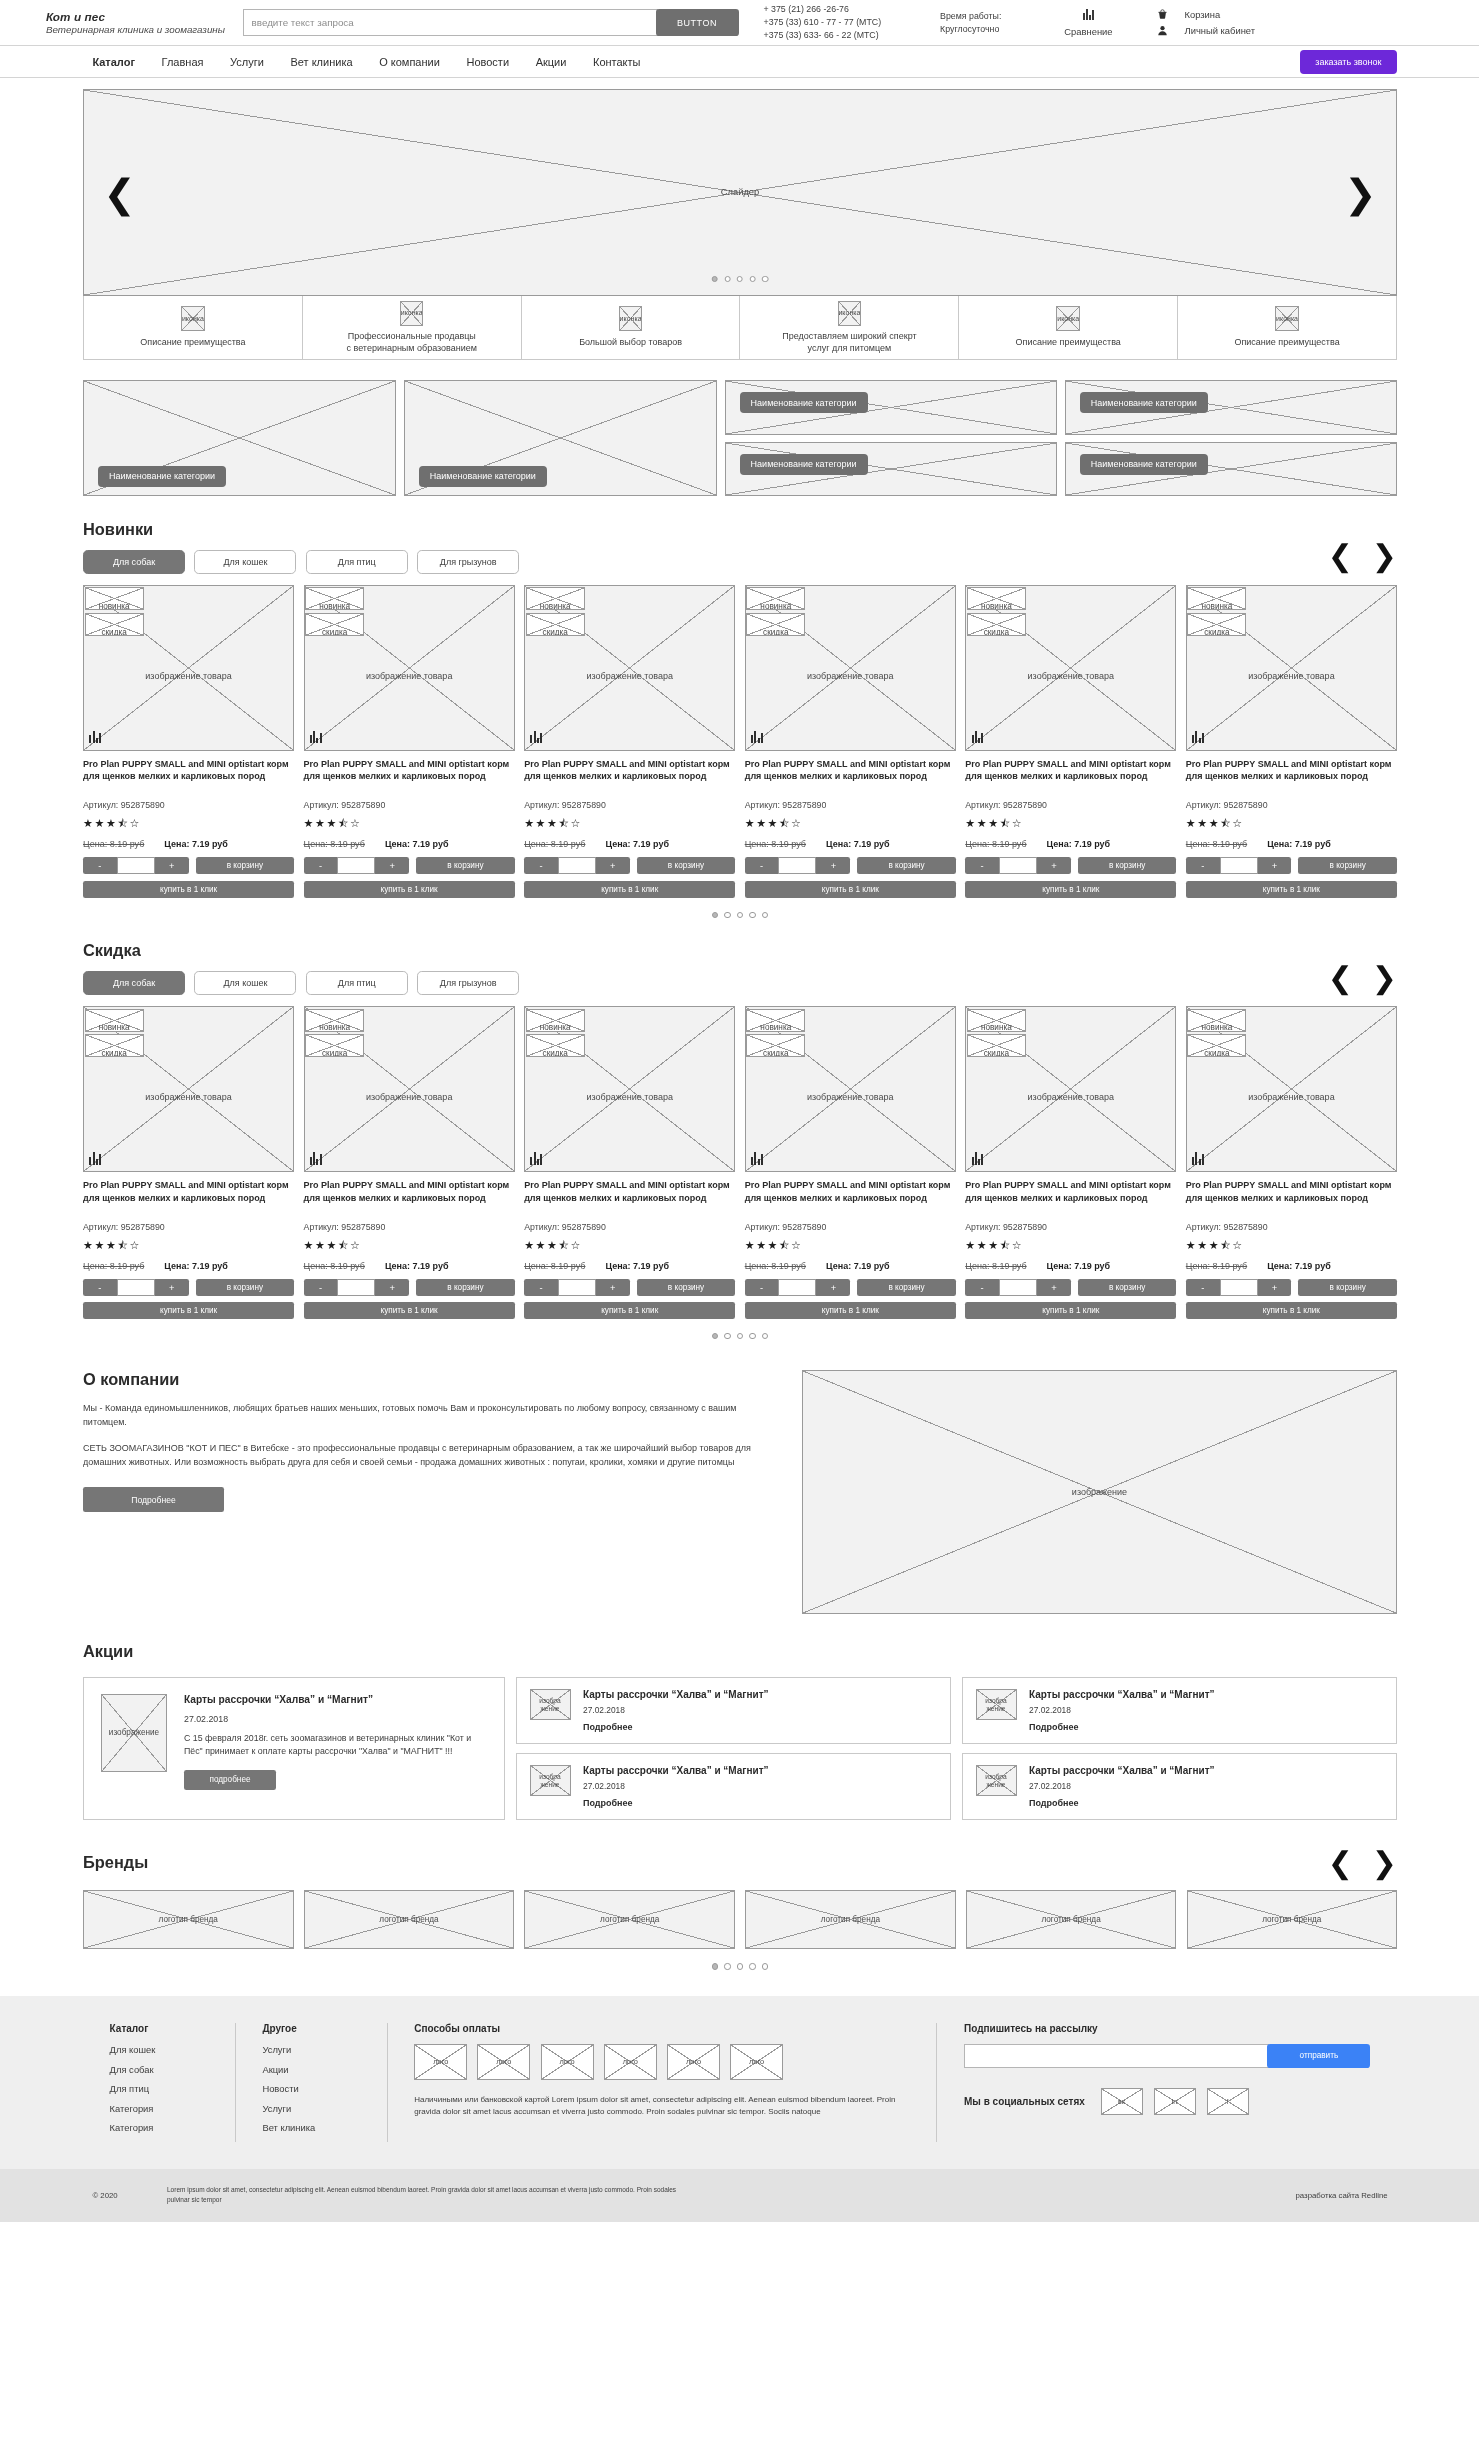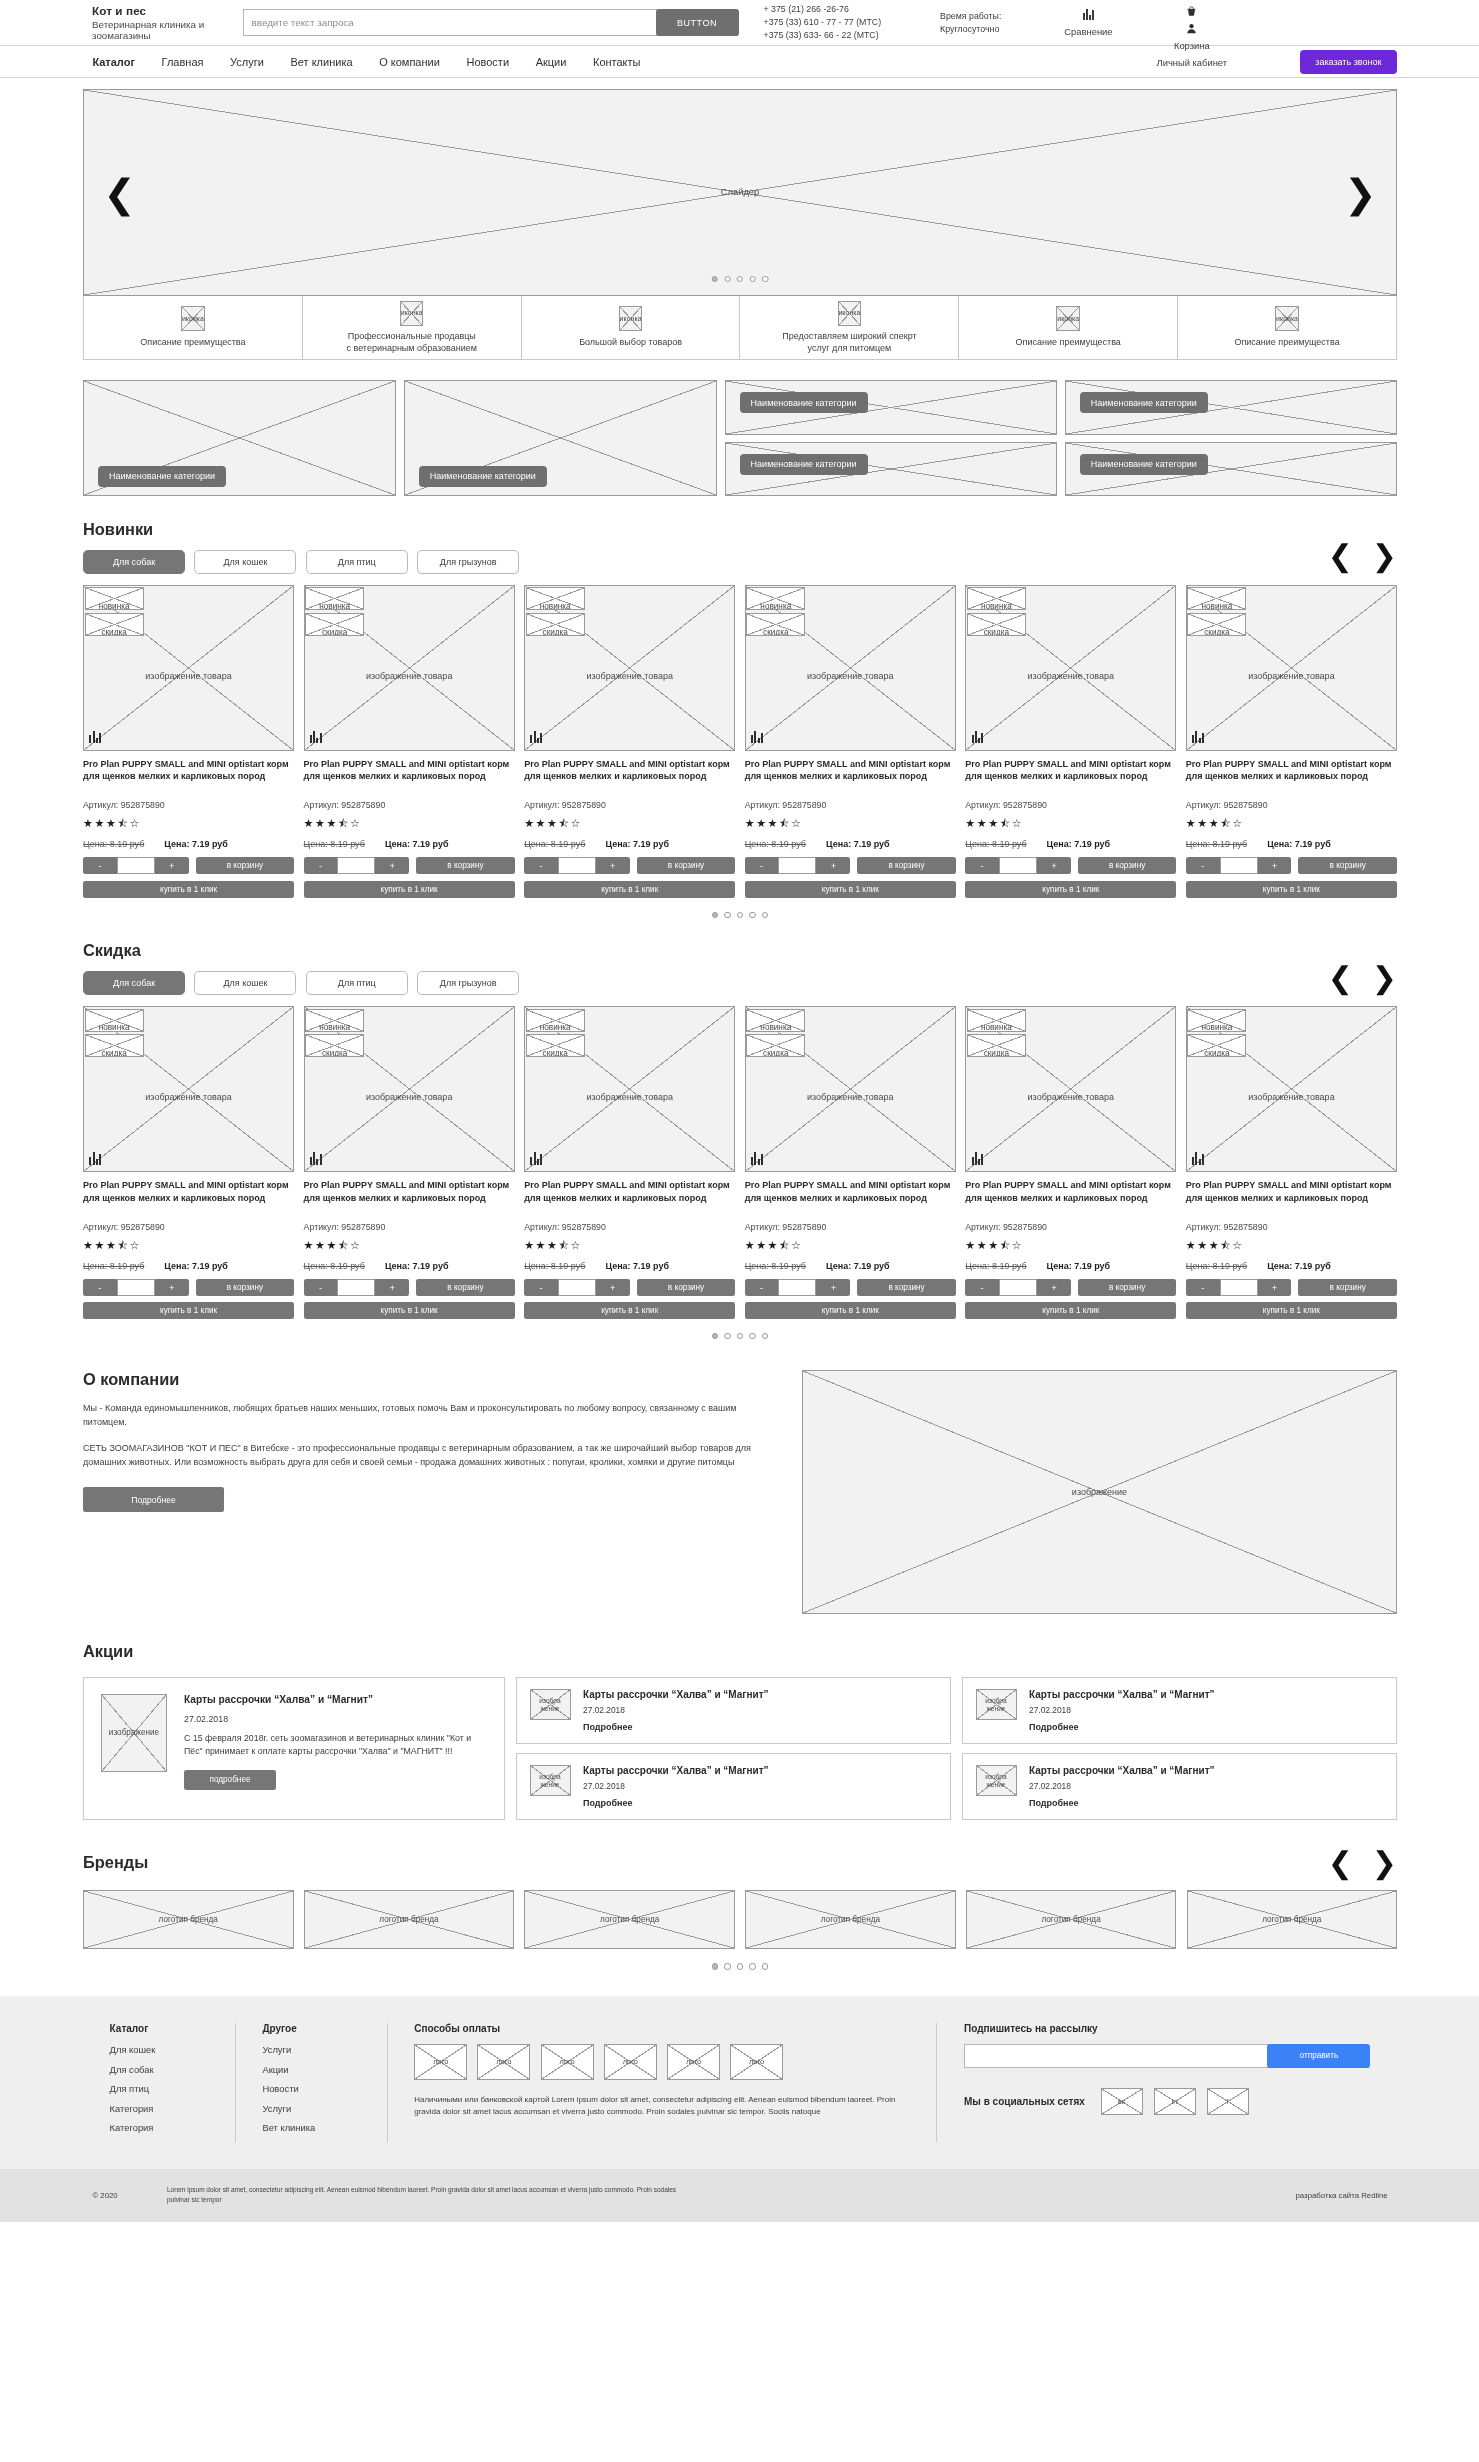--- a/index.html
+++ b/index.html
@@ -36,21 +36,21 @@
     position: relative; z-index: 2;
     font-size: 10.2px; color: #4a4a4a; text-align: center; line-height: 1.15;
     background: transparent;
   }
 
   
   .topbar {
     height: 45px; display: flex; align-items: center;
     padding: 0 20.3px 0 0;
   }
-  .logo-block { width: 235px; padding-left: 92px; }
+  .logo-block { width: 235px; padding-left: 46px; font-style: italic; }
   .logo-title { font-size: 11.7px; font-weight: bold; color: #2e2e2e; letter-spacing: 0.1px; }
   .logo-sub { font-size: 9.8px; color: #4a4a4a; margin-top: 1.6px; }
 
   .searchbox { display: flex; align-items: stretch; margin-left: 7.8px; }
   .search-input {
     width: 415px; height: 26.6px; border: 0.8px solid #b5b5b5; background: #fff;
     font-size: 9.8px; color: #5a5a5a; padding: 0 7.8px;
     font-family: "Liberation Sans", sans-serif;
   }
   .search-input::placeholder { color: #8d8d8d; }
@@ -65,21 +65,21 @@
   .worktime { margin-left: 59px; font-size: 8.8px; line-height: 1.45; color: #3d3d3d; white-space: nowrap; }
   .compare { margin-left: 63px; display: flex; align-items: center; gap: 6.3px; font-size: 9.4px; flex-direction: column; }
   .bars-icon { display: inline-flex; align-items: flex-end; gap: 1.2px; height: 11.7px; }
   .bars-icon i { display: block; width: 2px; background: #3a3a3a; }
   .bars-icon i:nth-child(1) { height: 7px; }
   .bars-icon i:nth-child(2) { height: 11px; }
   .bars-icon i:nth-child(3) { height: 4.7px; }
   .bars-icon i:nth-child(4) { height: 9.4px; }
 
   .user-block { margin-left: 44px; font-size: 9.4px; }
-  .user-row { display: flex; align-items: center; gap: 23px; height: 16.4px; flex-direction: column; }
+  .user-row { display: flex; align-items: center; gap: 17px; height: 16.4px; }
   .ic { width: 11px; height: 11px; display: inline-block; flex: none; }
 
   
   .navbar { border-top: 0.8px solid #d4d4d4; border-bottom: 0.8px solid #d4d4d4; height: 33px; }
   .navbar-inner { width: 1314px; margin: 0 auto; height: 100%; display: flex; align-items: center; }
   .nav-links { display: flex; align-items: center; gap: 26.6px; padding-left: 9.4px; }
   .nav-links a { font-size: 11px; color: #2f2f2f; text-decoration: none; }
   .nav-links a.active { font-weight: bold; }
   .call-btn {
     margin-left: auto; background: #6d28d9; color: #fff; border: none; border-radius: 3.9px;

